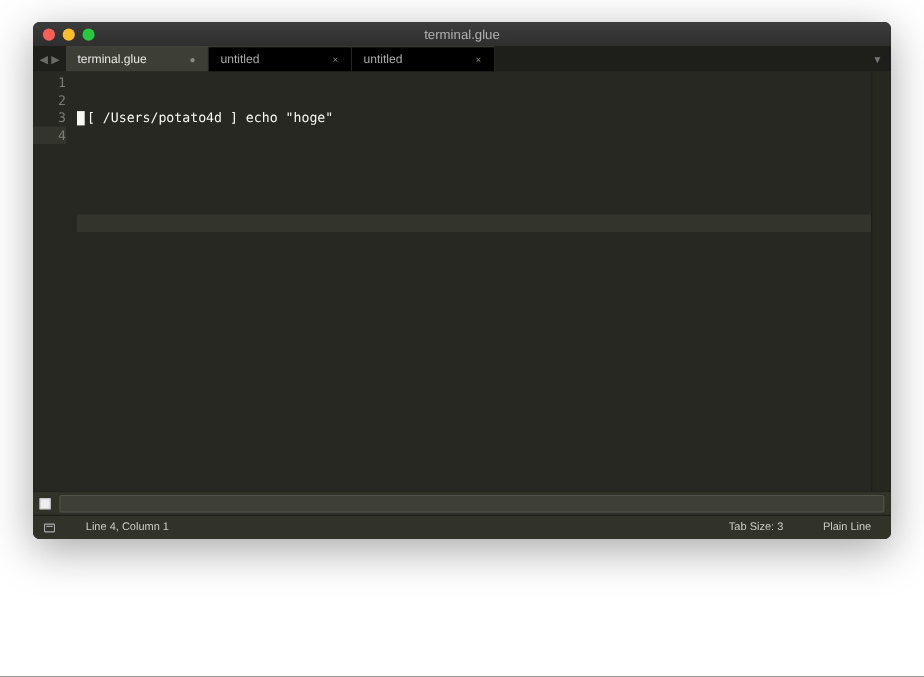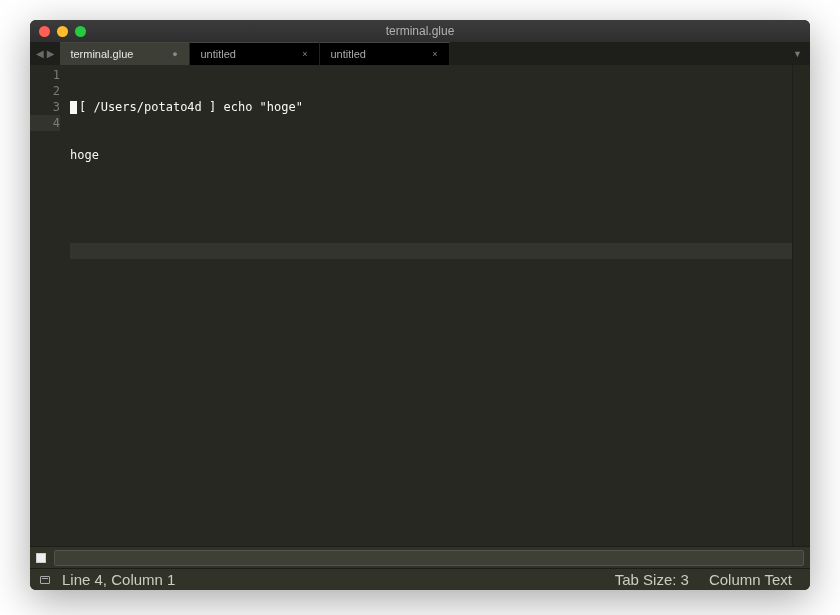--- a/index.html
+++ b/index.html
@@ -8,21 +8,21 @@
       background: #fff;
       width: 840px;
       height: 615px;
       overflow: hidden;
     }
     .window {
       position: absolute;
       left: 30px;
       top: 20px;
       width: 780px;
-      height: 570px;
+      height: 470px;
       border-radius: 6px;
       overflow: hidden;
       box-shadow: 0 10px 40px rgba(0,0,0,0.35);
       background: #272822;
       display: flex;
       flex-direction: column;
     }
     .titlebar {
       height: 22px;
       background: linear-gradient(#3c3c3c, #2e2e2e);
@@ -162,25 +162,25 @@
       color: #e8e8e2;
       font-family: Menlo, Consolas, monospace;
       font-size: 11px;
       padding: 0 4px;
       outline: none;
     }
     .status-bar {
       height: 22px;
       background: #313228;
       color: #cbccc2;
-      font-size: 15px;
+      font-size: 10px;
       display: flex;
       align-items: center;
       padding: 0 10px;
-      gap: 4px;
+      gap: 20px;
       flex-shrink: 0;
       border-top: 1px solid #1d1e18;
     }
     .status-icon {
       width: 10px;
       height: 8px;
       border: 1px solid #aaa;
       border-radius: 1px;
       position: relative;
     }
@@ -231,32 +231,31 @@
 
   <div class="editor-area">
     <div class="gutter">
       <div class="gutter-line">1</div>
       <div class="gutter-line">2</div>
       <div class="gutter-line">3</div>
       <div class="gutter-line current">4</div>
     </div>
     <div class="code">
       <div class="code-line"><span class="cursor-block"></span><span>[ /Users/potato4d ] echo "hoge"</span></div>
-      <div class="code-line"><span>hoge</span></div>
       <div class="code-line"><span></span></div>
       <div class="code-line current"><span></span></div>
     </div>
     <div class="minimap"></div>
   </div>
 
   <div class="command-bar">
     <div class="cmd-icon"></div>
     <input class="cmd-input" type="text" value="" style="">
   </div>
 
   <div class="status-bar">
     <div class="status-icon"></div>
     <div class="status-item">Line 4, Column 1</div>
     <div class="spacer"></div>
     <div class="status-item">Tab Size: 3</div>
-    <div class="status-item">Column Text</div>
+    <div class="status-item">Plain Line</div>
   </div>
 </div>
 
 </body></html>

